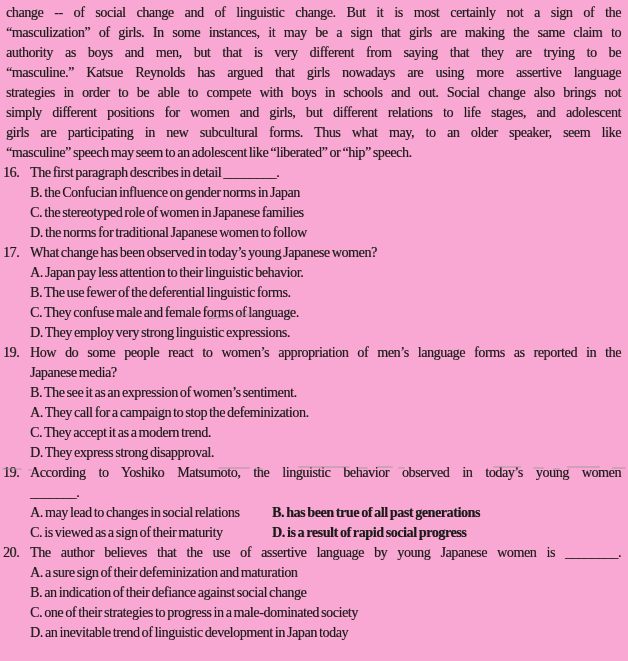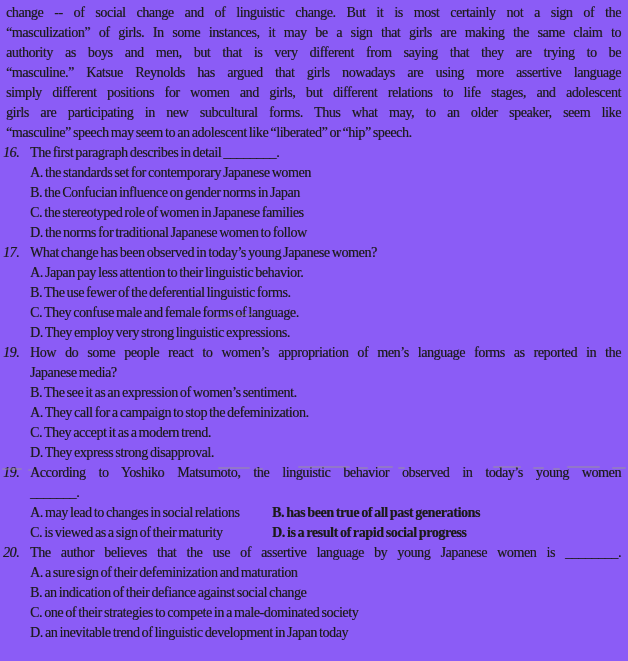--- a/index.html
+++ b/index.html
@@ -2,64 +2,64 @@
 <html><head>
 <meta charset="utf-8">
 <style>
   * { margin: 0; padding: 0; box-sizing: border-box; }
   html, body { background: #e9e8e6; }
   .page {
     position: relative;
     width: 628px;
     height: 661px;
     margin: 0;
-    background: #8b5cf6;
+    background: #f9a8d4;
     color: #1c1b19;
     font-family: "Liberation Serif", "DejaVu Serif", serif;
     font-size: 14px;
     line-height: 20px;
     letter-spacing: -0.4px;
     word-spacing: -1px;
     overflow: hidden;
     padding-top: 3px;
     text-shadow: 0.4px 0.2px 0.4px rgba(28,27,25,0.5);
   }
   .row { white-space: nowrap; }
   .just { text-align: justify; text-align-last: justify; text-justify: inter-word; }
   .pline { padding: 0 7px 0 6px; }
   .stem { padding: 0 7px 0 3px; }
-  .qnum { display: inline-block; width: 27px; font-style: italic; }
+  .qnum { display: inline-block; width: 27px; }
   .opt, .cont { padding-left: 30px; }
   .optrow { position: relative; padding-left: 30px; }
   .c1 { display: inline-block; white-space: nowrap; }
   .c2 { position: absolute; left: 272px; top: 0; white-space: nowrap; font-weight: bold; }
   .artifact { position: absolute; background: #9b9892; opacity: 0.45; height: 1.6px; border-radius: 1px; }
   .tick {
     position: absolute; left: 208px; top: 316px; width: 46px; height: 1.3px;
     background: #8d8b86; opacity: 0.65; transform: rotate(-6deg); border-radius: 1px;
   }
 </style>
 </head>
 <body>
 
 <div class="page">
 
   <div>
     <div class="row pline just">change -- of social change and of linguistic change. But it is most certainly not a sign of the</div>
     <div class="row pline just">“masculization” of girls. In some instances, it may be a sign that girls are making the same claim to</div>
     <div class="row pline just">authority as boys and men, but that is very different from saying that they are trying to be</div>
     <div class="row pline just">“masculine.” Katsue Reynolds has argued that girls nowadays are using more assertive language</div>
+    <div class="row pline just">strategies in order to be able to compete with boys in schools and out. Social change also brings not</div>
     <div class="row pline just">simply different positions for women and girls, but different relations to life stages, and adolescent</div>
     <div class="row pline just">girls are participating in new subcultural forms. Thus what may, to an older speaker, seem like</div>
     <div class="row pline">“masculine” speech may seem to an adolescent like “liberated” or “hip” speech.</div>
   </div>
 
   <div>
     <div class="row stem"><span class="qnum">16.</span><span>The first paragraph describes in detail ________.</span></div>
-    <div class="row opt">A. the standards set for contemporary Japanese women</div>
     <div class="row opt">B. the Confucian influence on gender norms in Japan</div>
     <div class="row opt">C. the stereotyped role of women in Japanese families</div>
     <div class="row opt">D. the norms for traditional Japanese women to follow</div>
   </div>
 
   <div>
     <div class="row stem"><span class="qnum">17.</span><span>What change has been observed in today’s young Japanese women?</span></div>
     <div class="row opt">A. Japan pay less attention to their linguistic behavior.</div>
     <div class="row opt">B. The use fewer of the deferential linguistic forms.</div>
     <div class="row opt">C. They confuse male and female forms of language.</div>
@@ -85,21 +85,21 @@
     <div class="row optrow">
       <span class="c1">C. is viewed as a sign of their maturity</span>
       <span class="c2">D. is a result of rapid social progress</span>
     </div>
   </div>
 
   <div>
     <div class="row stem just"><span class="qnum">20.</span><span>The author believes that the use of assertive language by young Japanese women is ________.</span></div>
     <div class="row opt">A. a sure sign of their defeminization and maturation</div>
     <div class="row opt">B. an indication of their defiance against social change</div>
-    <div class="row opt">C. one of their strategies to compete in a male-dominated society</div>
+    <div class="row opt">C. one of their strategies to progress in a male-dominated society</div>
     <div class="row opt">D. an inevitable trend of linguistic development in Japan today</div>
   </div>
 
   <div class="tick"></div>
 
   <div class="artifact" style="left:2px;   top:468px; width:20px;"></div>
   <div class="artifact" style="left:28px;  top:469px; width:4px;"></div>
   <div class="artifact" style="left:218px; top:467px; width:32px;"></div>
   <div class="artifact" style="left:256px; top:468px; width:7px;"></div>
   <div class="artifact" style="left:298px; top:466px; width:52px;"></div>

